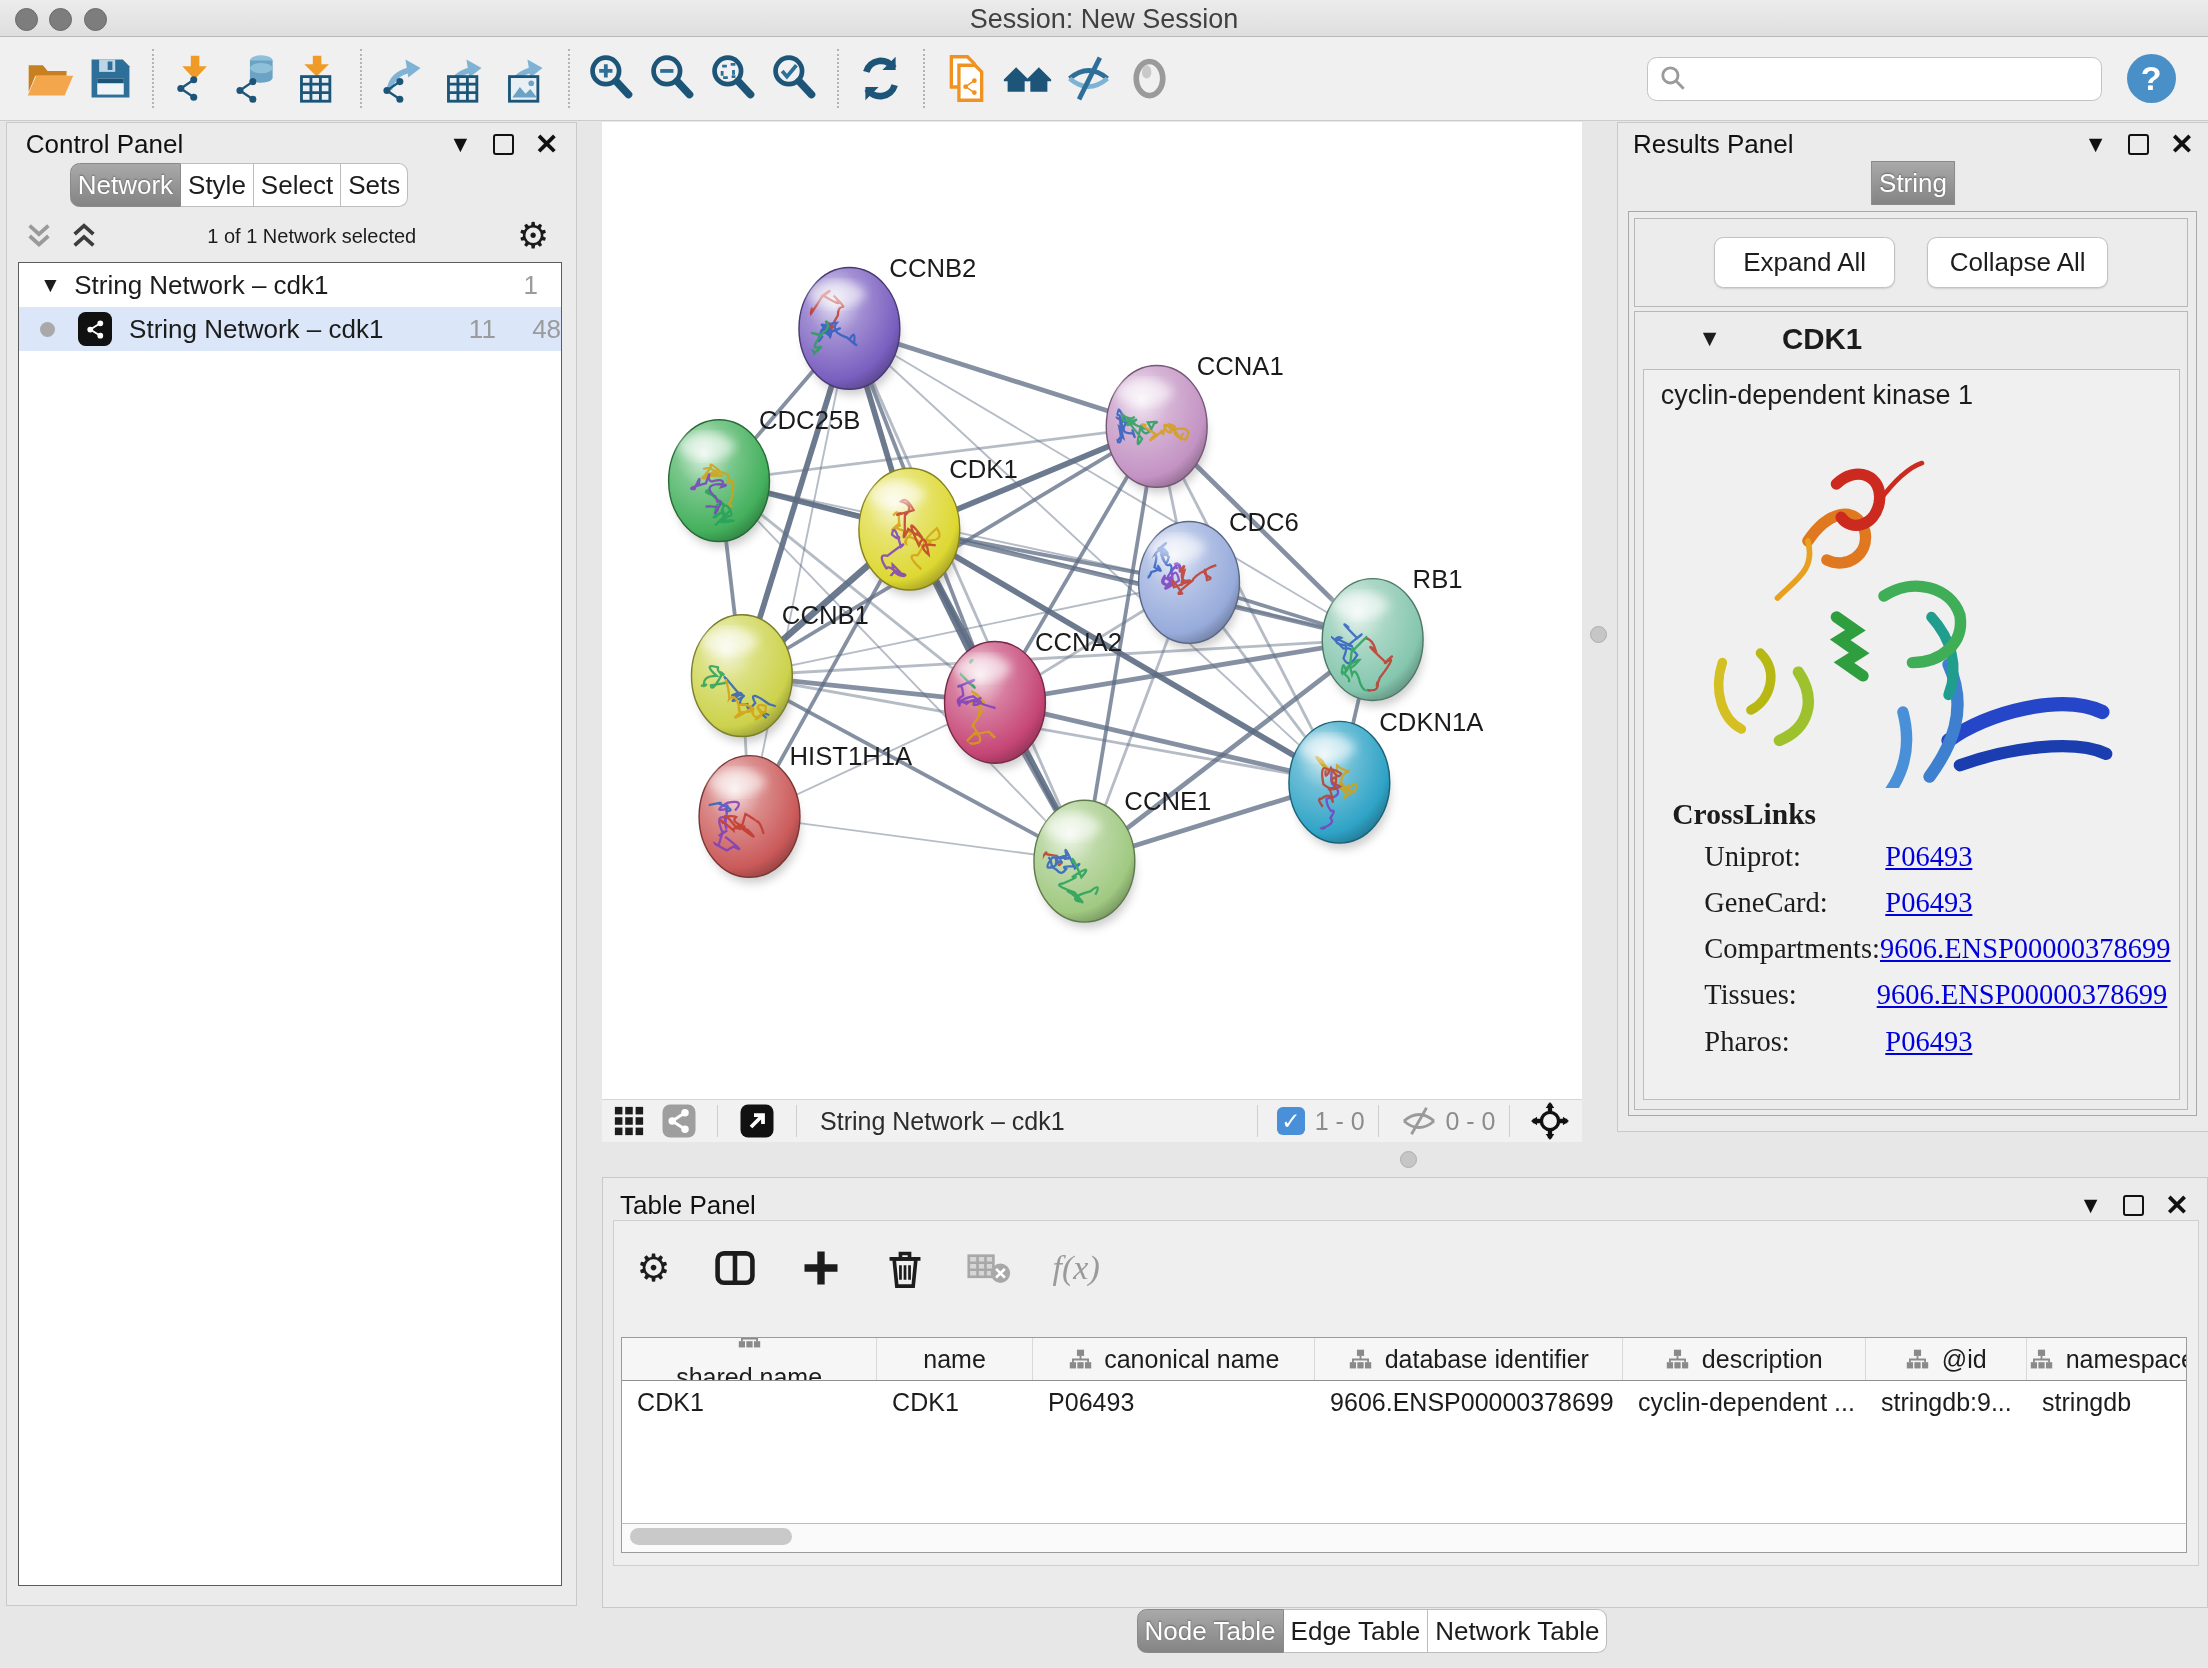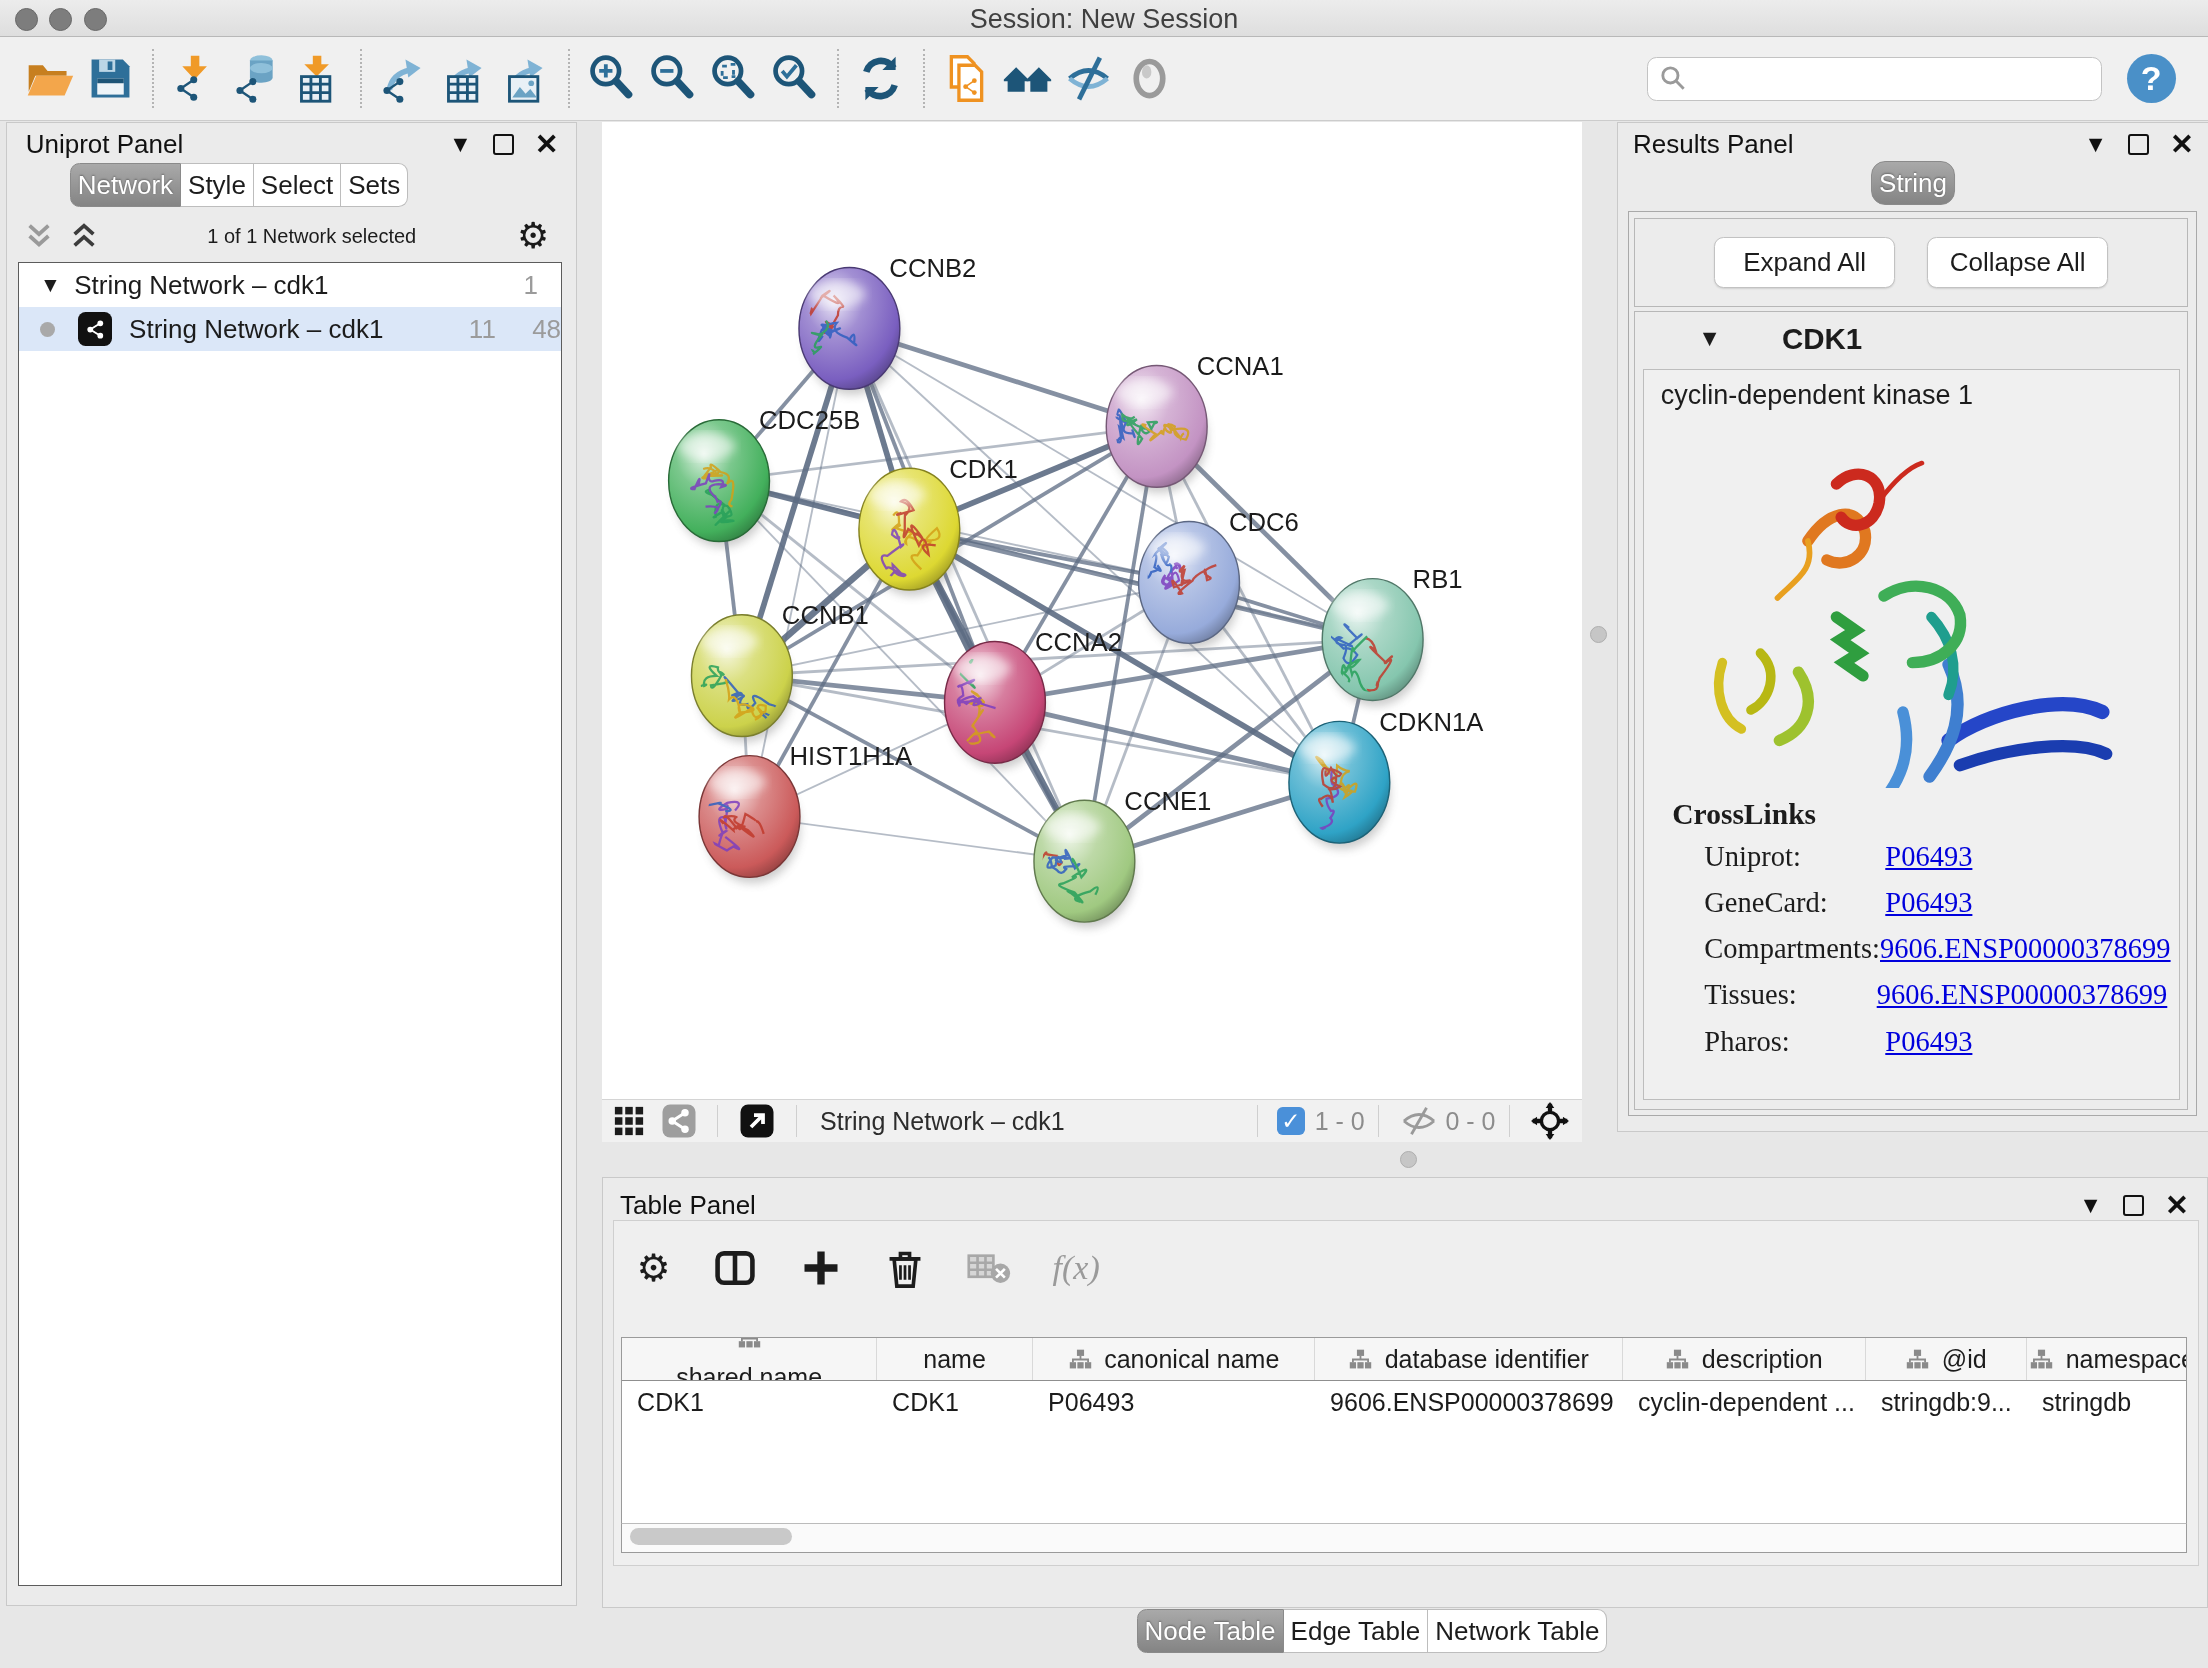--- a/index.html
+++ b/index.html
@@ -35,21 +35,21 @@
   .ph-float{width:17px;height:17px;border:2.9px solid #111;border-radius:2.9px;}
   .ph-close{font-size:28.5px;font-weight:bold;color:#111;line-height:1;}
 
   .tabstrip{display:flex;}
   .tab{height:42px;display:flex;align-items:center;justify-content:center;
       background:#ffffff;border:1px solid #bdbdbd;border-left:none;font-size:26px;padding:0 7px;text-align:right;}
   .tab:first-child{border-left:1px solid #bdbdbd;border-radius:9.5px 0 0 9.5px;}
   .tab:last-child{border-radius:0 9.5px 9.5px 0;}
   .tab.active{background:linear-gradient(#a9a9a9,#848484);color:#fff;
       text-shadow:0 -1px 1.9px rgba(0,0,0,.35);border-color:#8a8a8a;}
-  .tab.single{border-radius:14px;border-left:1px solid #8a8a8a;}
+  .tab.single{border-radius:0;border-left:1px solid #8a8a8a;}
 
   
   #control-panel{left:5.7px;top:122px;width:571px;height:1484px;background:#ebebeb;
      border:1px solid #c9c9c9;box-sizing:border-box;}
   #cp-hdr{position:absolute;left:19px;top:5.7px;width:533px;}
   #cp-tabs{position:absolute;left:63px;top:40px;}
   #cp-selbar{position:absolute;left:9.5px;top:91px;width:548px;height:44px;display:flex;align-items:center;}
   #cp-selbar .chev{margin:0 7.6px;}
   #cp-sel-label{flex:1;text-align:center;font-size:20px;}
   #cp-gear{font-size:36px;color:#1a1a1a;margin-right:15px;line-height:1;}
@@ -314,21 +314,21 @@
           <line x1="18" y1="18" x2="26" y2="26" stroke="#9a9a9a" stroke-width="3"></line>
         </svg>
         <input id="search-input" value="" style="">
       </div>
       <div id="help-btn">?</div>
     </div>
   </div>
 
   <div id="control-panel" class="abs">
     <div id="cp-hdr" class="panel-hdr">
-      <span>Uniprot Panel</span>
+      <span>Control Panel</span>
       <span class="ph-ctls">
         <span class="ph-caret">▼</span>
         <span class="ph-float"></span>
         <span class="ph-close">✕</span>
       </span>
     </div>
     <div id="cp-tabs" class="tabstrip">
         <div class="tab active">Network</div>
         <div class="tab">Style</div>
         <div class="tab">Select</div>

